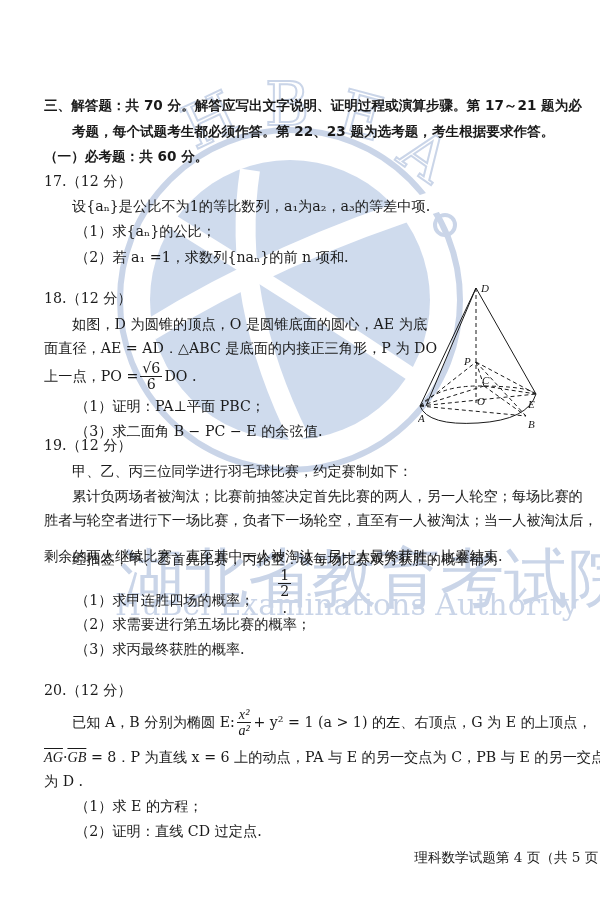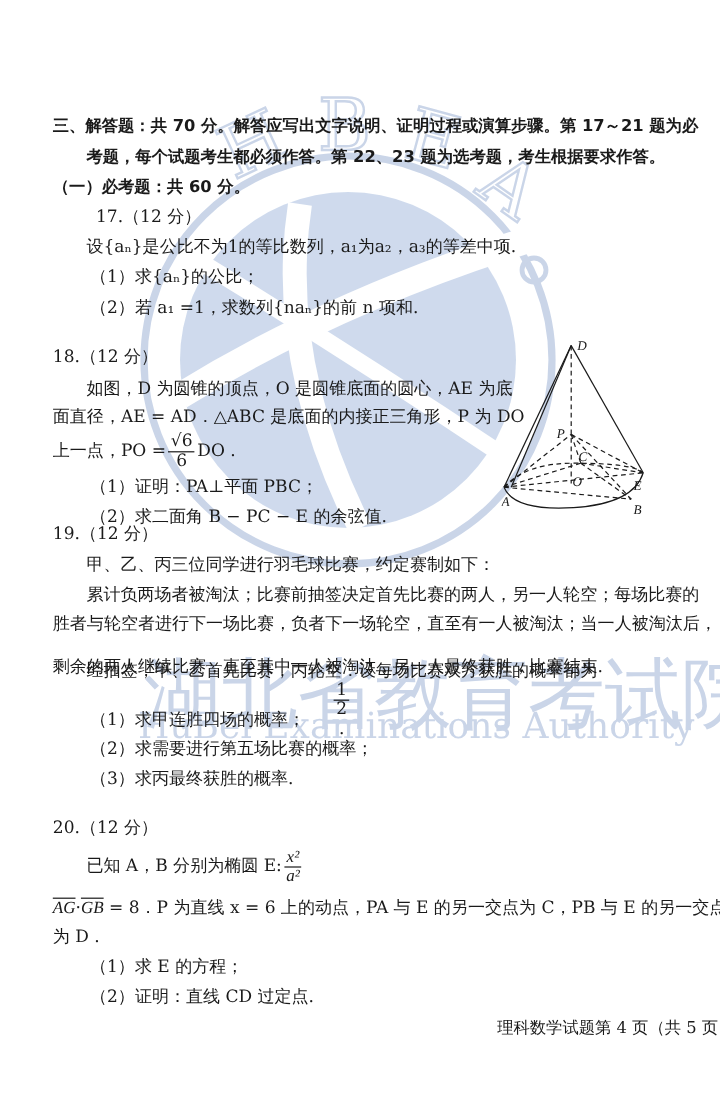--- a/index.html
+++ b/index.html
@@ -30,38 +30,38 @@
     <circle cx="445" cy="225" r="10" fill="none" stroke="#9fb3d6" stroke-width="4"></circle>
     <text x="120" y="600" font-size="64" fill="#9fb3d6" font-family="DejaVu Sans, sans-serif">湖北省教育考试院</text>
     <text x="115" y="615" font-size="30" fill="#9fb3d6" font-family="DejaVu Serif, serif">HuBei Examinations Authority</text>
   </g>
 </svg>
 
 <div class="line b" style="left:44px;top:96px;font-family:'DejaVu Sans',sans-serif;font-size:13.6px;">三、解答题：共 70 分。解答应写出文字说明、证明过程或演算步骤。第 17～21 题为必</div>
 <div class="line b" style="left:72px;top:122px;font-family:'DejaVu Sans',sans-serif;font-size:13.6px;">考题，每个试题考生都必须作答。第 22、23 题为选考题，考生根据要求作答。</div>
 <div class="line b" style="left:44px;top:147px;font-family:'DejaVu Sans',sans-serif;font-size:13.6px;">（一）必考题：共 60 分。</div>
 
-<div class="line" style="left:44px;top:172px;margin-left:36px;">17.（12 分）</div>
+<div class="line" style="left:44px;top:172px;">17.（12 分）</div>
 <div class="line" style="left:72px;top:197px;">设{aₙ}是公比不为1的等比数列，a₁为a₂，a₃的等差中项.</div>
 <div class="line" style="left:75px;top:222px;">（1）求{aₙ}的公比；</div>
 <div class="line" style="left:75px;top:248px;">（2）若 a₁ =1，求数列{naₙ}的前 n 项和.</div>
 
 <div class="line" style="left:44px;top:289px;">18.（12 分）</div>
 <div class="line" style="left:72px;top:315px;">如图，D 为圆锥的顶点，O 是圆锥底面的圆心，AE 为底</div>
 <div class="line" style="left:44px;top:339px;">面直径，AE = AD．△ABC 是底面的内接正三角形，P 为 DO</div>
 <div class="line" style="left:44px;top:356px;height:40px;display:flex;align-items:center;">
   <span>上一点，PO =</span>
   <span class="frac">
     <span class="num">√6</span>
     <span>6</span>
   </span>
   <span>DO .</span>
 </div>
 <div class="line" style="left:75px;top:397px;">（1）证明：PA⊥平面 PBC；</div>
-<div class="line" style="left:75px;top:422px;">（2）求二面角 B − PC − E 的余弦值.</div>
+<div class="line" style="left:75px;top:422px;">（3）求二面角 B − PC − E 的余弦值.</div>
 
 <svg class="wm" width="160" height="160" style="left:418px;top:278px;" viewBox="0 0 160 160">
   <g stroke="#1a1a1a" fill="none" stroke-width="1">
     <line x1="58" y1="10" x2="2" y2="128"></line>
     <line x1="58" y1="10" x2="8" y2="128"></line>
     <line x1="58" y1="10" x2="118" y2="116"></line>
     <path d="M2 128 Q 10 148 60 145 Q 110 142 118 116"></path>
     <g stroke-dasharray="4,3">
       <path d="M2 128 Q 20 108 60 108 Q 110 108 118 116"></path>
       <line x1="58" y1="10" x2="58" y2="125"></line>
@@ -104,20 +104,21 @@
 <div class="line" style="left:75px;top:615px;">（2）求需要进行第五场比赛的概率；</div>
 <div class="line" style="left:75px;top:640px;">（3）求丙最终获胜的概率.</div>
 
 <div class="line" style="left:44px;top:681px;">20.（12 分）</div>
 <div class="line" style="left:72px;top:702px;height:40px;display:flex;align-items:center;">
   <span>已知 A，B 分别为椭圆 E:</span>
   <span class="frac">
     <span class="num it">x²</span>
     <span class="it">a²</span>
   </span>
+  <span>+ y² = 1 (a &gt; 1) 的左、右顶点，G 为 E 的上顶点，</span>
 </div>
 <div class="line" style="left:44px;top:748px;">
   <span class="ov it">AG</span>·<span class="ov it">GB</span>
   <span>= 8．P 为直线 x = 6 上的动点，PA 与 E 的另一交点为 C，PB 与 E 的另一交点</span>
 </div>
 <div class="line" style="left:44px;top:772px;">为 D .</div>
 <div class="line" style="left:75px;top:797px;">（1）求 E 的方程；</div>
 <div class="line" style="left:75px;top:822px;">（2）证明：直线 CD 过定点.</div>
 
 <div class="line" style="left:0;width:600px;text-align:right;top:848px;font-size:13.6px;padding-left:12px;">理科数学试题第 4 页（共 5 页）</div>

